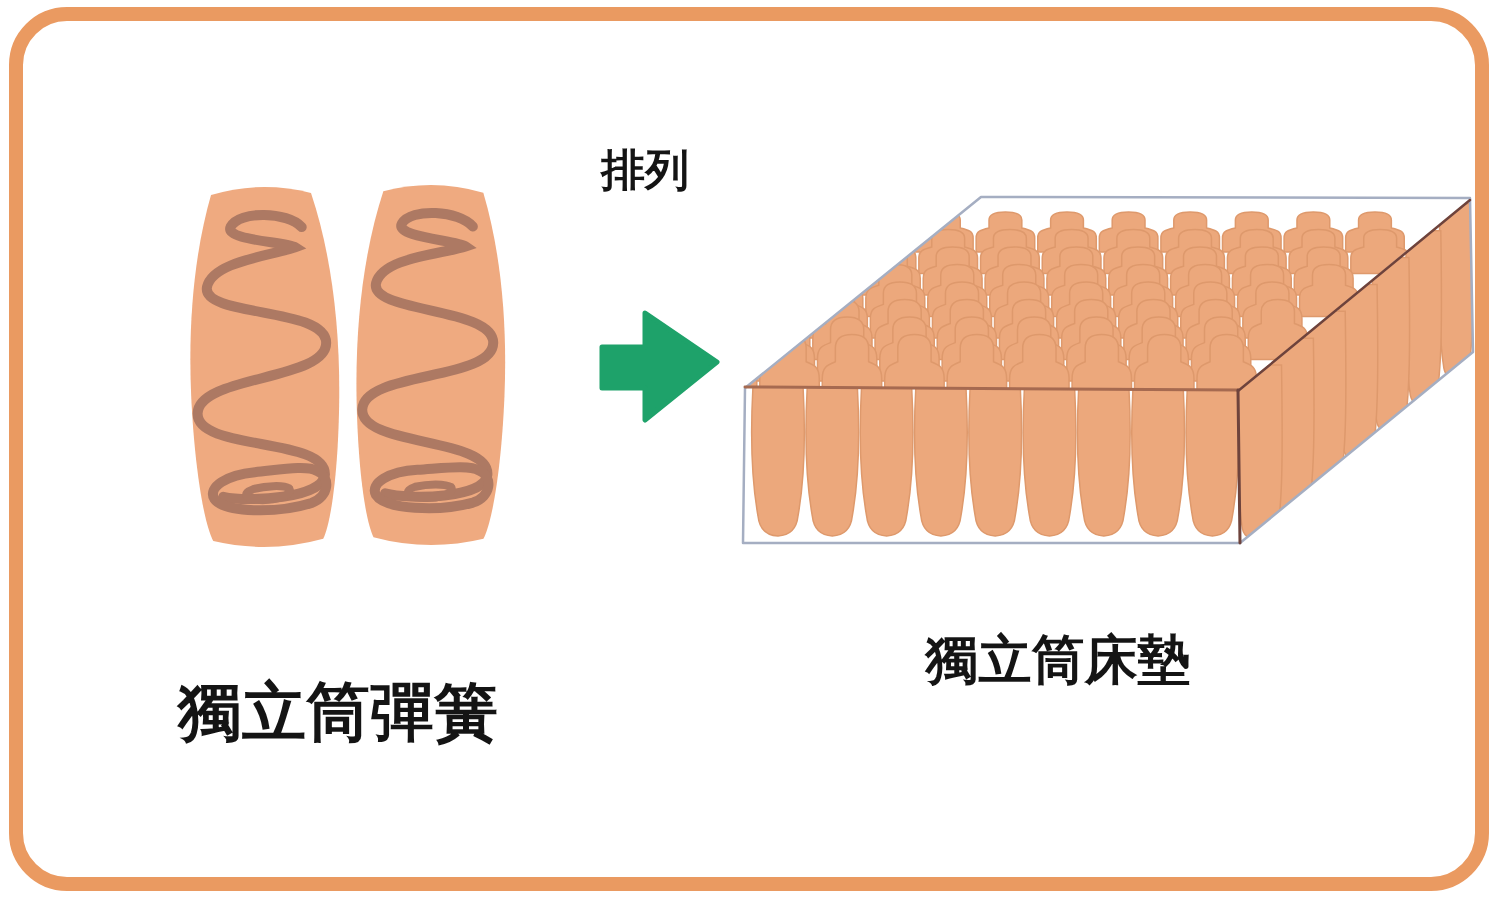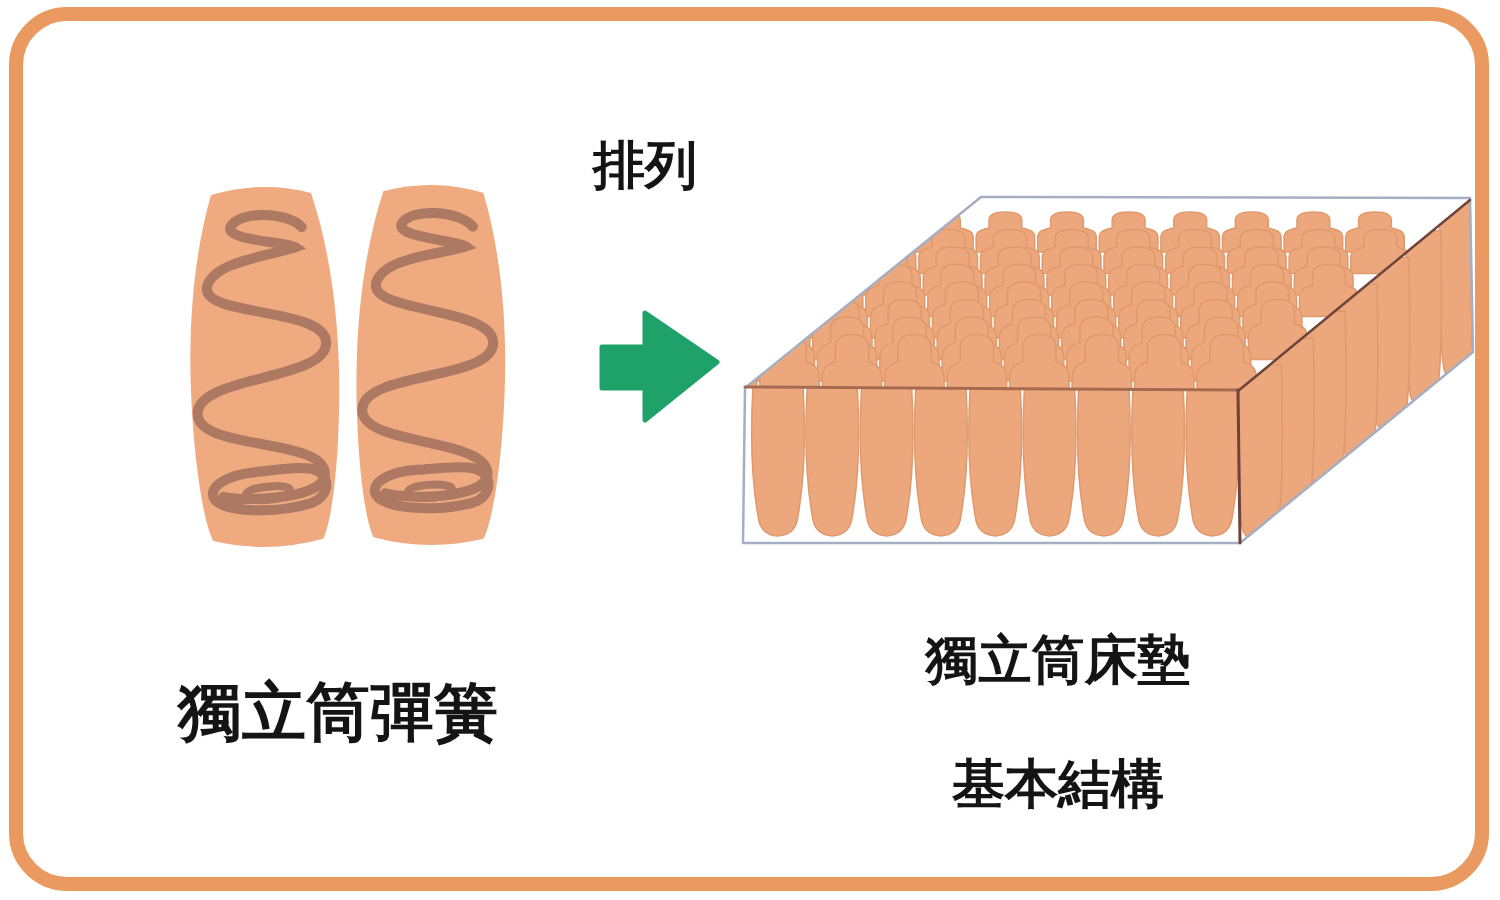--- a/index.html
+++ b/index.html
@@ -9,21 +9,21 @@
     font-family:"Liberation Sans","DejaVu Sans",sans-serif;
   }
   .frame{
     position:absolute;left:9px;top:7px;right:11px;bottom:9px;
     border:14px solid var(--c-border,#EA9A61);
     border-radius:58px;
     pointer-events:none;
   }
   .art{position:absolute;left:0;top:0;width:1500px;height:900px;}
   .label{position:absolute;color:var(--c-text,#141414);text-align:center;white-space:nowrap;}
-  .label-process{left:545px;top:126px;width:200px;font-size:52px;font-weight:600;line-height:88px;font-family:Liberation Mono, monospace;}
+  .label-process{left:545px;top:126px;width:200px;font-size:44px;font-weight:600;line-height:88px;}
   .label-left{left:38px;top:662px;width:600px;font-size:64px;font-weight:700;line-height:100px;}
   .label-right{left:758px;top:598px;width:600px;font-size:53px;font-weight:700;line-height:124px;}
 </style>
 </head>
 <body>
 
 <div class="frame"></div>
 
 <svg class="art" viewBox="0 0 1500 900">
   <defs>
@@ -160,14 +160,13 @@
 <div class="label label-process">
   <div>排列</div>
 </div>
 
 <div class="label label-left">
   <span>獨立筒彈簧</span>
 </div>
 
 <div class="label label-right">
   <div>獨立筒床墊</div>
-  <div>基本結構</div>
 </div>
 
 </body></html>

